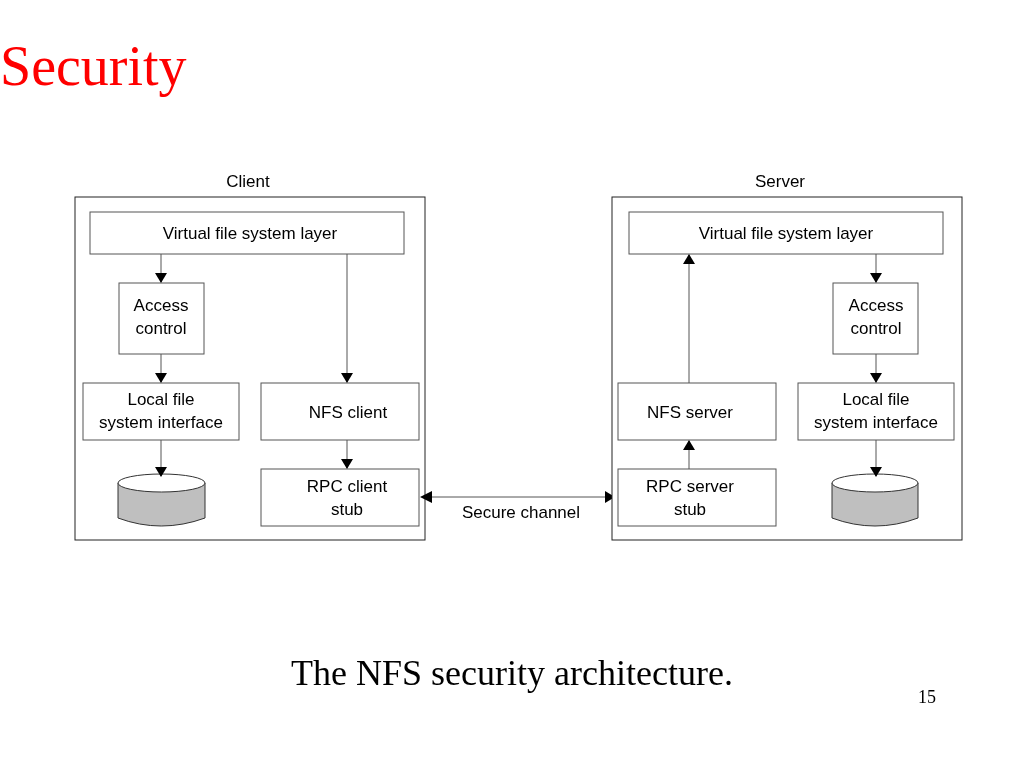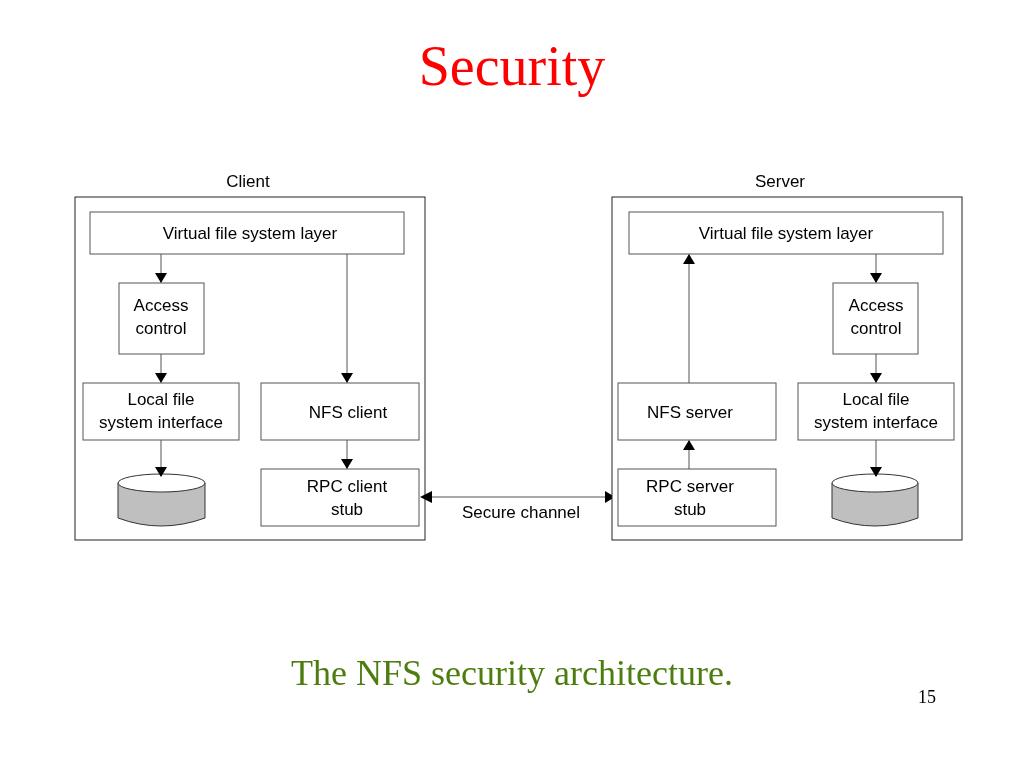--- a/index.html
+++ b/index.html
@@ -1,23 +1,23 @@
 <!DOCTYPE html>
 <html><head>
   <meta charset="utf-8">
   <style>
     html, body { margin: 0; padding: 0; background: #ffffff; }
     body { width: 1024px; height: 768px; position: relative; overflow: hidden; }
     .slide-title {
-      position: absolute; left: 0; top: 30px; width: 1024px; text-align: center;
+      position: absolute; left: 0; top: 30px; width: 1024px; 
       font-family: "Liberation Serif", serif; font-size: 56px; color: #ff0000; line-height: 72px;
     }
     .caption {
       position: absolute; left: 0; top: 650px; width: 1024px; text-align: center;
-      font-family: "Liberation Serif", serif; font-size: 36px; color: #4d7c0f; line-height: 46px;
+      font-family: "Liberation Serif", serif; font-size: 36px; color: #000000; line-height: 46px;
     }
     .page-number {
       position: absolute; left: 912px; top: 687px; width: 30px; text-align: center;
       font-family: "Liberation Serif", serif; font-size: 18px; color: #000;
     }
     svg.diagram { position: absolute; left: 0; top: 0; }
     svg text { font-family: "Liberation Sans", sans-serif; font-size: 17px; fill: #000; }
     .box { fill: #fff; stroke: #555; stroke-width: 1; }
     .frame { fill: #fff; stroke: #222; stroke-width: 1; }
     .line { stroke: #555; stroke-width: 1; fill: none; }

